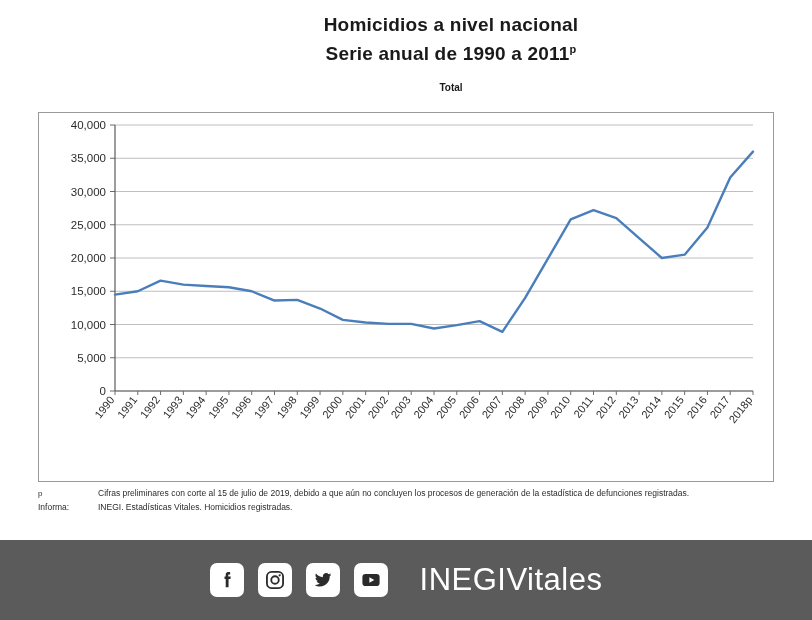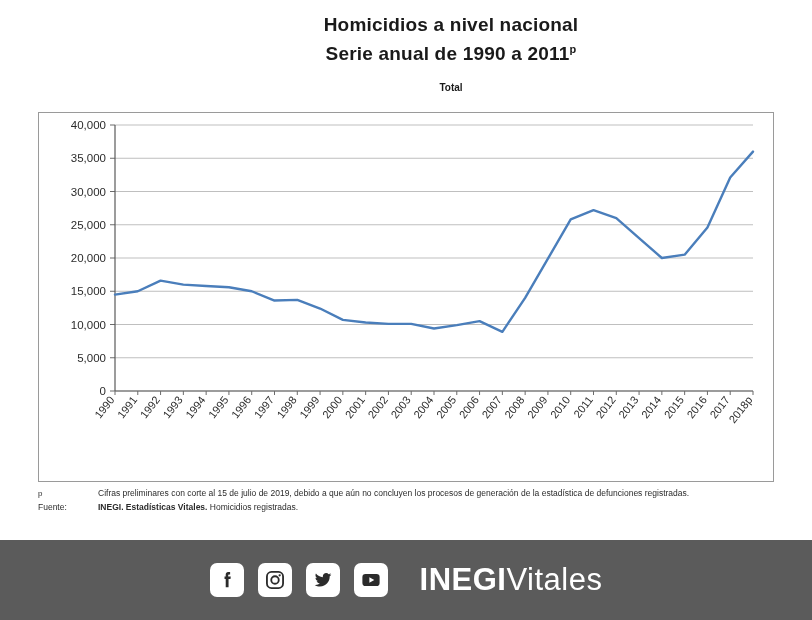--- a/index.html
+++ b/index.html
@@ -91,21 +91,21 @@
     font-size: 8.5px;
     color: #2b2b2b;
   }
   .note-key.sup-key {
     font-size: 8px;
   }
   .note-text {
     flex: 1;
   }
   .note-text b {
-    font-weight: bold;
+    font-weight: normal;
   }
 
   
   .footer {
     position: absolute;
     left: 0;
     bottom: 0;
     width: 812px;
     height: 80px;
     background: #5b5b5b;
@@ -124,21 +124,21 @@
     justify-content: center;
   }
   .social svg { display: block; }
   .brand {
     margin-left: 18px;
     font-size: 31px;
     color: #ffffff;
     letter-spacing: .5px;
     white-space: nowrap;
   }
-  .brand .b-bold { font-weight: bold; }
+  .brand .b-bold { font-weight: normal; }
   .brand .b-light { font-weight: normal; }
 </style>
 </head>
 <body>
 
 <div id="page">
 
   <div class="title-block">
     <div class="title-line">Homicidios a nivel nacional</div>
     <div class="title-line"><span>Serie anual de 1990 a 2011</span><span class="sup">p</span></div>
@@ -240,21 +240,21 @@
         </svg>
     </div>
   </div>
 
   <div class="notes">
     <div class="note-row">
       <div class="note-key sup-key">p</div>
       <div class="note-text">Cifras preliminares con corte al 15 de julio de 2019, debido a que aún no concluyen los procesos de generación de la estadística de defunciones registradas.</div>
     </div>
     <div class="note-row">
-      <div class="note-key">Fuente:</div>
+      <div class="note-key">Informa:</div>
       <div class="note-text"><b>INEGI. Estadísticas Vitales.</b><span> Homicidios registradas.</span></div>
     </div>
   </div>
 
   <div class="footer">
     <div class="social">
       <svg width="22" height="22" viewBox="0 0 24 24" aria-hidden="true">
         <path fill="#2b2b2b" d="M15.4 8.2h-2.1V6.9c0-.6.4-.8.7-.8h1.4V3.4h-2c-2.3 0-2.8 1.7-2.8 2.8v2h-1.3v2.8h1.3V20h3.1v-9h2.1l.3-2.8z"></path>
       </svg>
     </div>

